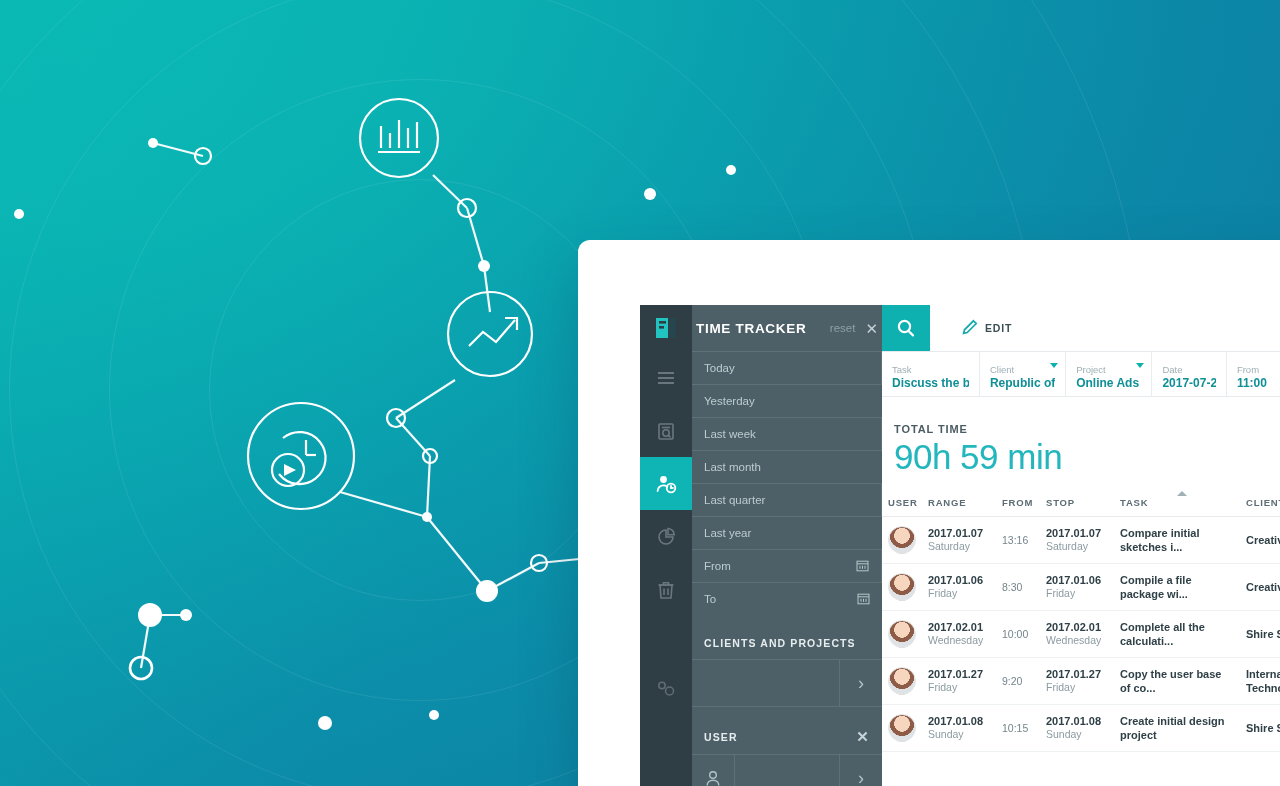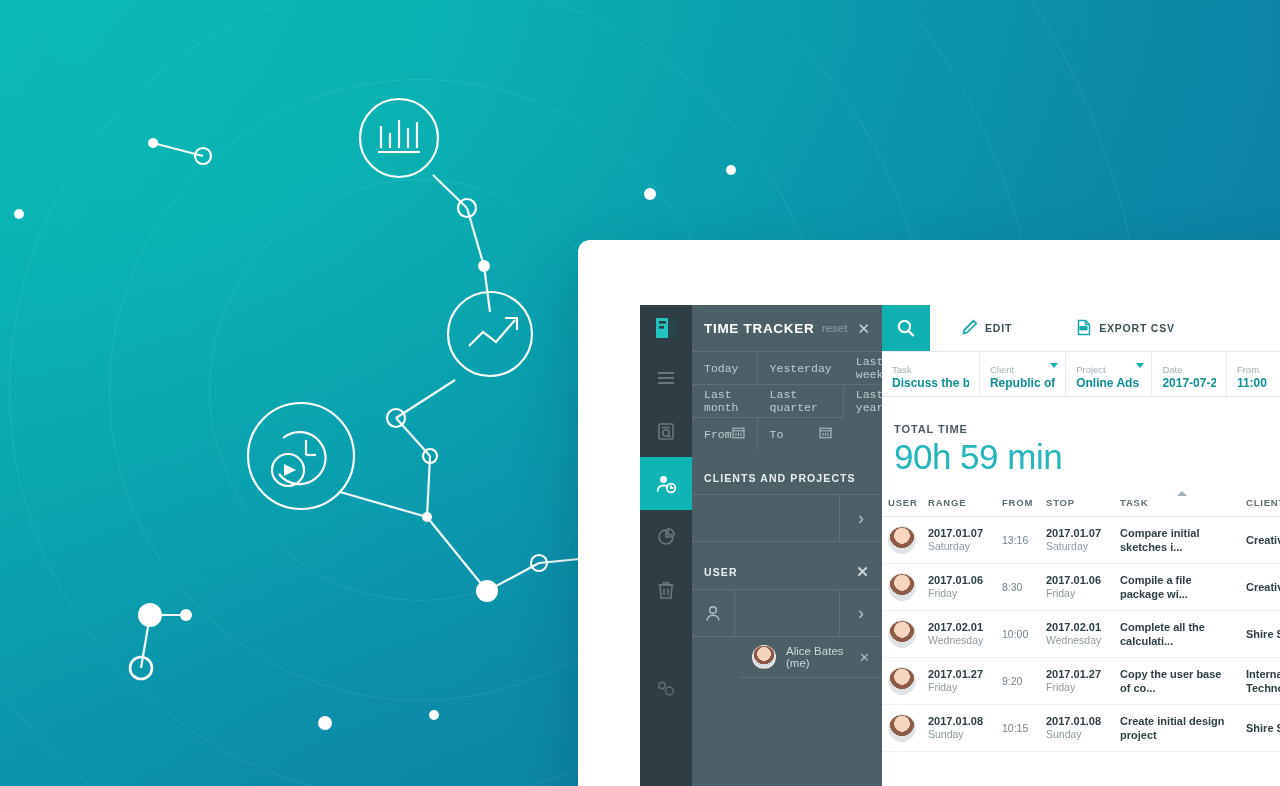--- a/index.html
+++ b/index.html
@@ -36,28 +36,28 @@
   
   .rail{width:52px;background:#2f3d44;display:flex;flex-direction:column;align-items:center;flex:0 0 52px;}
   .rail .logo{width:52px;height:46px;display:flex;align-items:center;justify-content:center;}
   .rail .r-ico{width:52px;height:53px;display:flex;align-items:center;justify-content:center;opacity:.38;}
   .rail .r-ico.active{background:#0fb5b5;opacity:1;}
   .rail .spacer{flex:1 1 auto;}
   .rail .r-ico.bottom{opacity:.32;margin-bottom:72px;}
 
   
   .filters{width:190px;flex:0 0 190px;background:#4d6067;color:#e9eff1;position:relative;}
-  .f-head{height:46px;display:flex;align-items:center;padding:0 12px;}
+  .f-head{height:46px;display:flex;align-items:center;padding:0 4px;}
   .f-title{font-size:13.5px;font-weight:bold;letter-spacing:.7px;color:#fff;flex:1;}
   .f-reset{font-size:11.5px;color:#8ba0a8;margin-right:10px;}
   .f-close{font-size:15px;color:#c6d3d7;line-height:1;}
   .f-sect{font-size:10.5px;font-weight:bold;letter-spacing:1.1px;color:#e6edef;padding:22px 12px 10px;}
   .f-sect.with-x{display:flex;align-items:center;}
   .f-sect.with-x span:first-child{flex:1;}
-  .grid2{display:grid;grid-template-columns:1fr 1fr 1fr;font-family:Liberation Mono, monospace;}
+  .grid2{display:grid;grid-template-columns:1fr;}
   .cell{height:32px;display:flex;align-items:center;padding:0 12px;font-size:11.5px;color:#bcccd1;
         border-top:1px solid rgba(255,255,255,.10);border-right:1px solid rgba(255,255,255,.10);}
   .cell:nth-child(2n){border-right:none;}
   .cell.dt{justify-content:space-between;}
   .rowbox{display:flex;border-top:1px solid rgba(255,255,255,.10);border-bottom:1px solid rgba(255,255,255,.10);height:46px;}
   .rowbox .fill{flex:1;}
   .rowbox .arrow{width:42px;display:flex;align-items:center;justify-content:center;color:#b3c4c9;font-size:18px;
       border-left:1px solid rgba(255,255,255,.10);}
   .rowbox .uico{width:42px;display:flex;align-items:center;justify-content:center;color:#b3c4c9;
       border-right:1px solid rgba(255,255,255,.10);}
@@ -318,30 +318,20 @@
           </svg>
         </div>
         <div class="tb-btn">
           <span>
             <svg width="16" height="16" viewBox="0 0 16 16" fill="none" stroke="#16a8ac" stroke-width="1.7">
               <path d="M11.5 1.8l2.7 2.7-9 9-3.6.9.9-3.6z"></path>
             </svg>
           </span>
           <span>EDIT</span>
         </div>
-        <div class="tb-btn">
-          <span>
-            <svg width="16" height="17" viewBox="0 0 16 17" fill="none" stroke="#16a8ac" stroke-width="1.5">
-              <path d="M2.5 1.5h7l4 4v10h-11z"></path>
-                <path d="M9.5 1.5v4h4"></path>
-              <rect x="3.5" y="7" width="8" height="4.4" fill="#16a8ac" stroke="none"></rect>
-            </svg>
-          </span>
-          <span>EXPORT CSV</span>
-        </div>
       </div>
 
       <div class="chips">
         <div class="chip" style="width:118px">
           <div class="lbl">Task</div>
           <div class="val">Discuss the budget</div>
         </div>
         <div class="chip" style="width:100px">
           <div class="lbl">Client</div>
           <div class="val">Republic of Creative</div>

